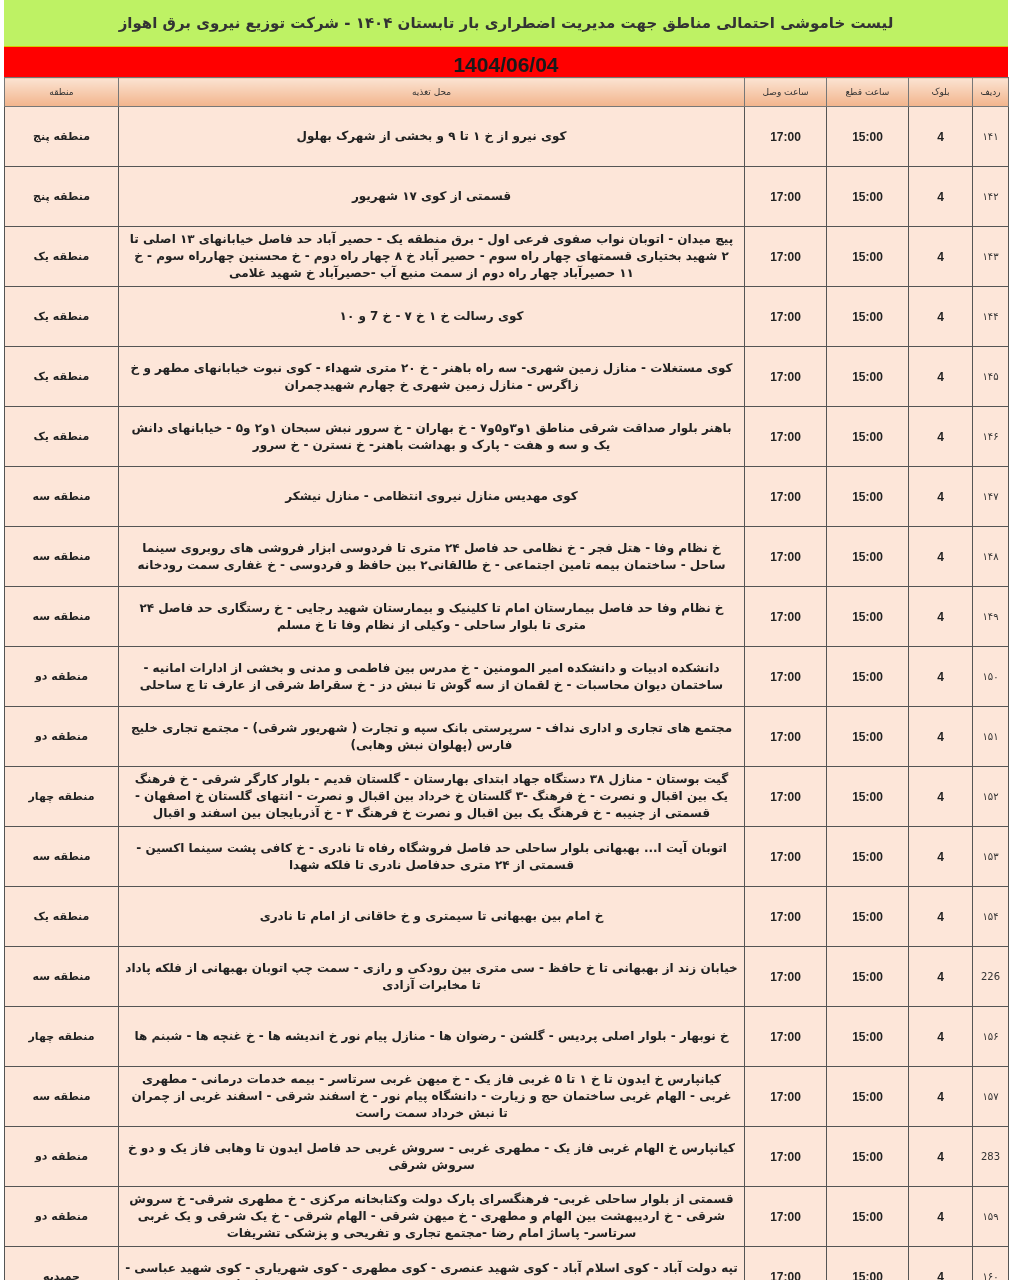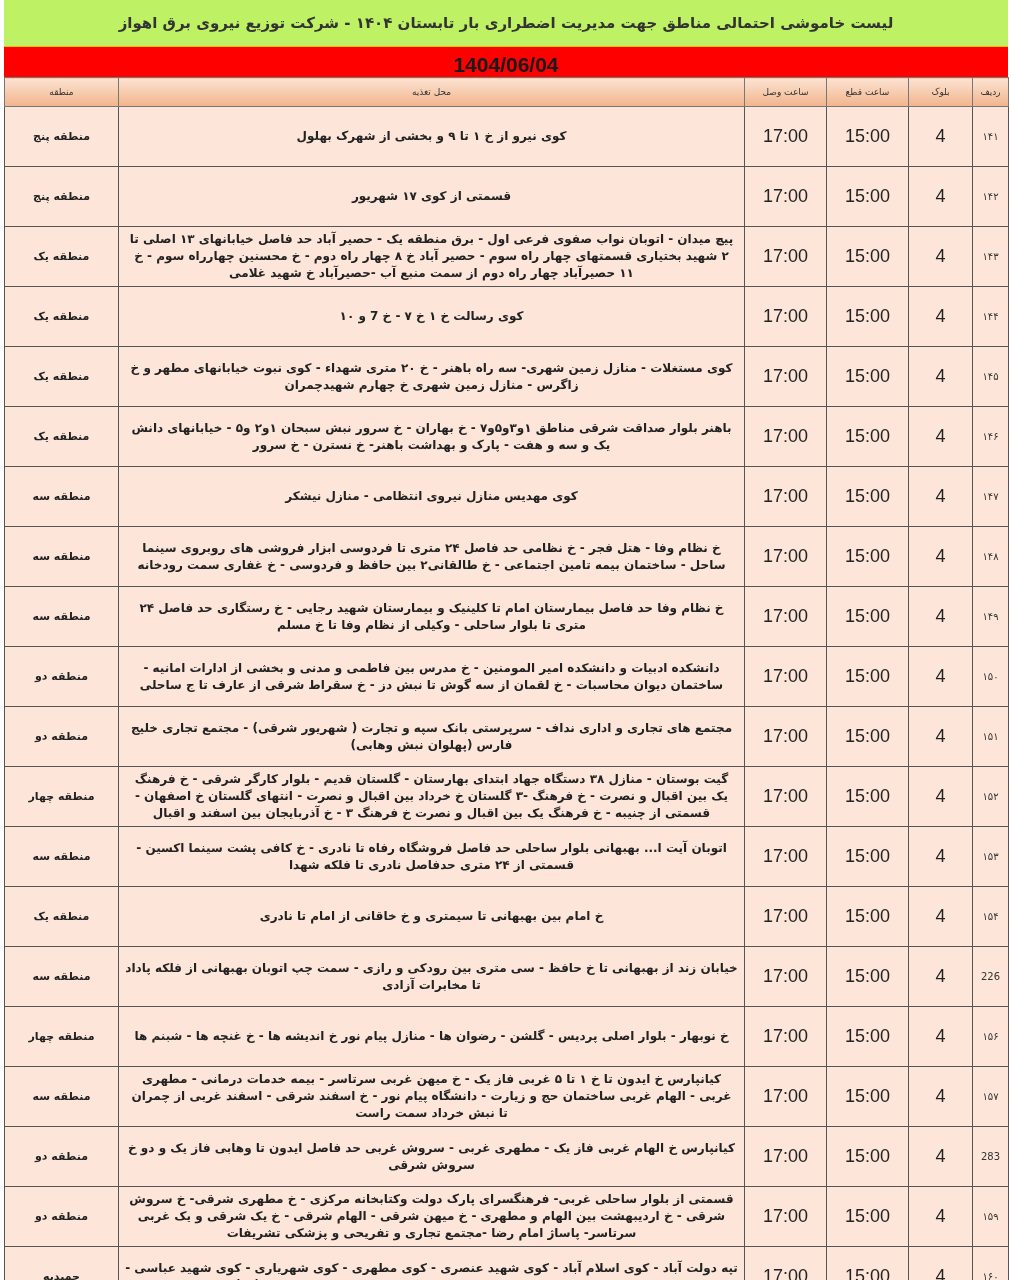--- a/index.html
+++ b/index.html
@@ -6,21 +6,21 @@
     body { width:1014px; height:1280px; overflow:hidden; font-family:"DejaVu Sans", sans-serif; }
     .wrap { position:absolute; left:4px; top:0; width:1004px; }
     .title-bar { height:46px; background:#bef264; display:flex; align-items:center; justify-content:center; border-bottom:1px solid #d8c800; }
     .title-bar span { font-size:15px; font-weight:bold; color:#333; direction:rtl; }
     .date-bar { height:30px; background:#ff0000; display:flex; align-items:flex-end; justify-content:center; }
     .date-bar span { font-family:"Liberation Sans", sans-serif; font-size:21px; font-weight:bold; color:#1a1a1a; }
     table { border-collapse:collapse; width:1004px; table-layout:fixed; direction:rtl; }
     th { height:26px; font-size:9px; font-weight:normal; color:#333; background:linear-gradient(#fbe3d2, #f2b48c); border:1px solid #777;margin-left:19px; }
     td { border:1px solid #555; background:#fde6d9; text-align:center; vertical-align:middle; height:57px; }
     td.num { font-size:10px; color:#333;margin-top:27px; }
-    td.block, td.time { font-family:"Liberation Sans", sans-serif; font-size:18px; font-weight:normal; color:#222; }
+    td.block, td.time { font-family:"Liberation Sans", sans-serif; font-size:12px; font-weight:bold; color:#222; }
     td.loc { font-size:12px; font-weight:bold; color:#222; line-height:17px; padding:0 6px; direction:rtl; }
     td.region { font-size:11px; font-weight:bold; color:#222;margin-top:14px; }
   </style>
 </head>
 <body>
 
 <div class="wrap">
   <div class="title-bar">
     <span>لیست خاموشی احتمالی مناطق جهت مدیریت اضطراری بار تابستان ۱۴۰۴ - شرکت توزیع نیروی برق اهواز</span>
   </div>

